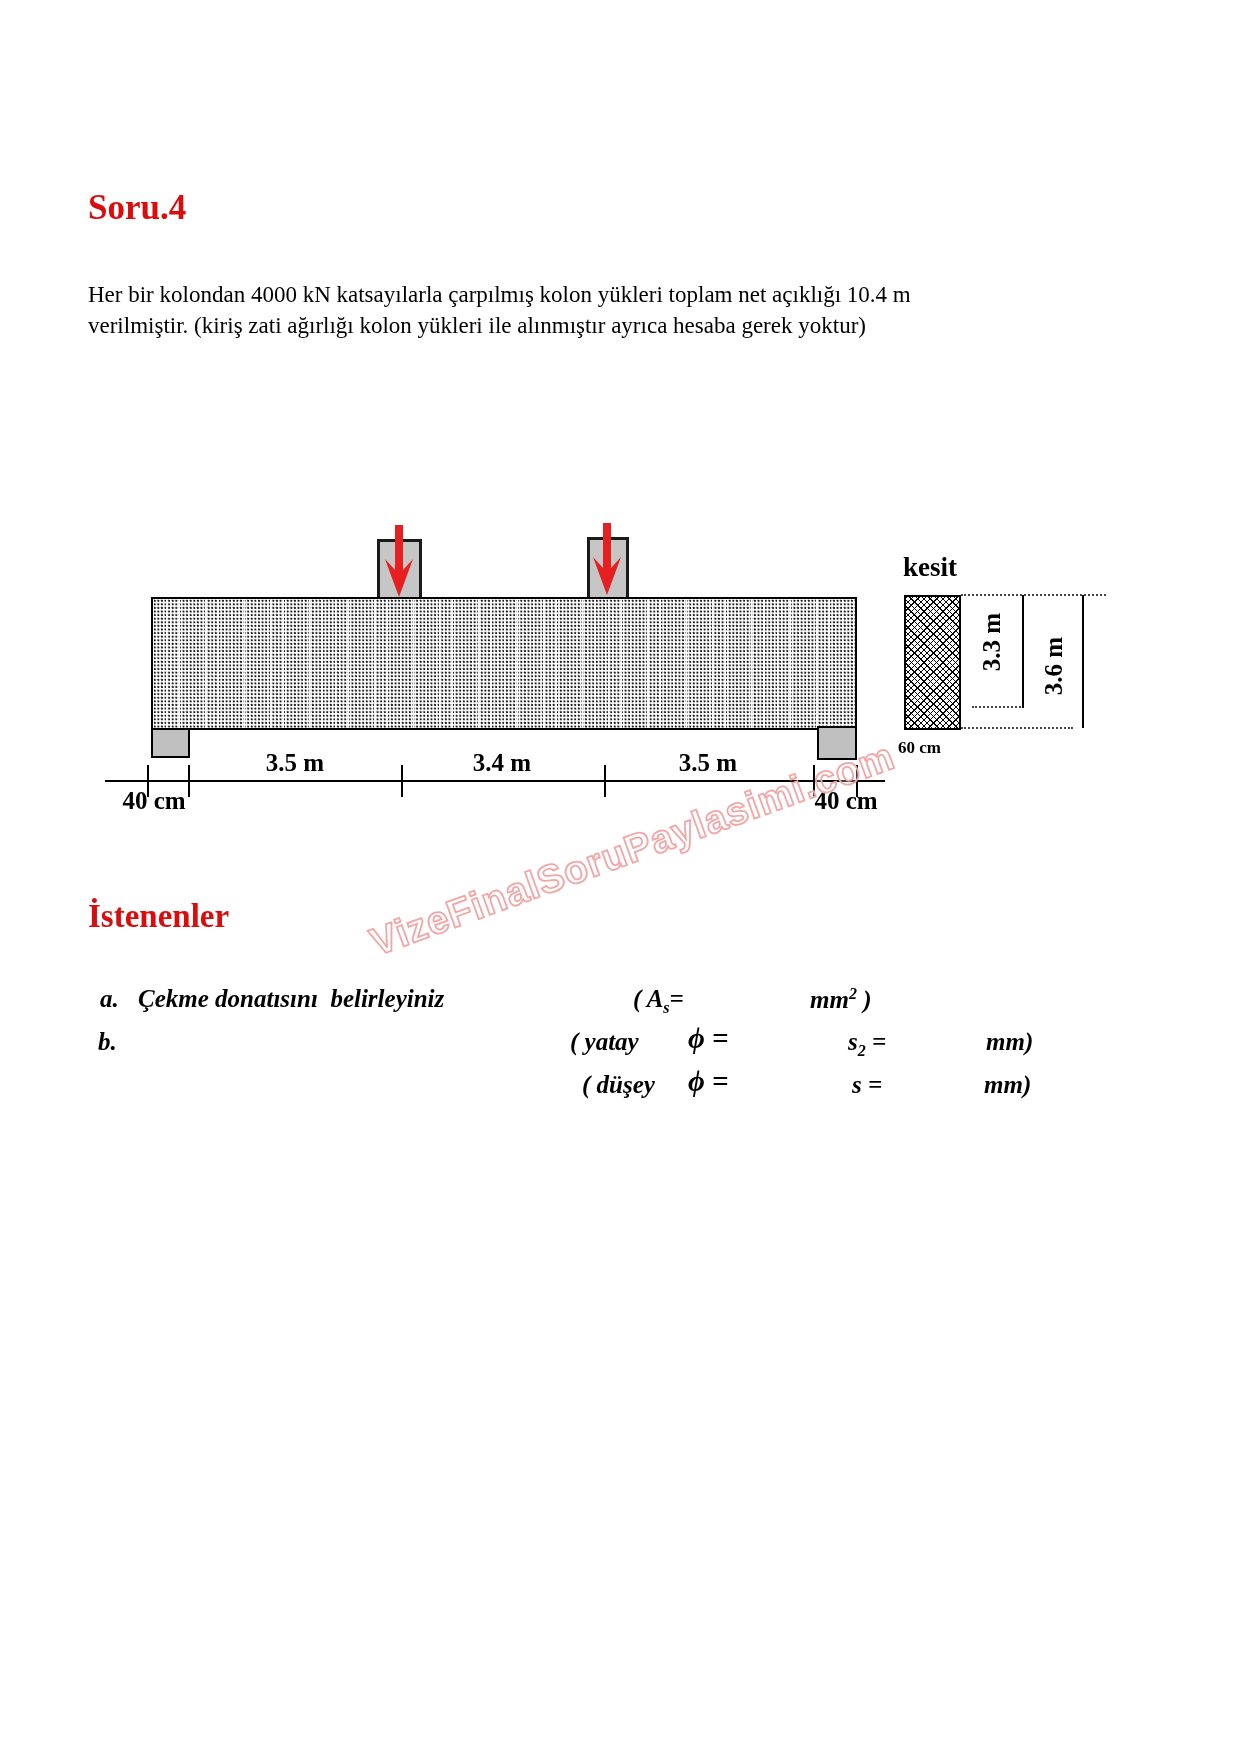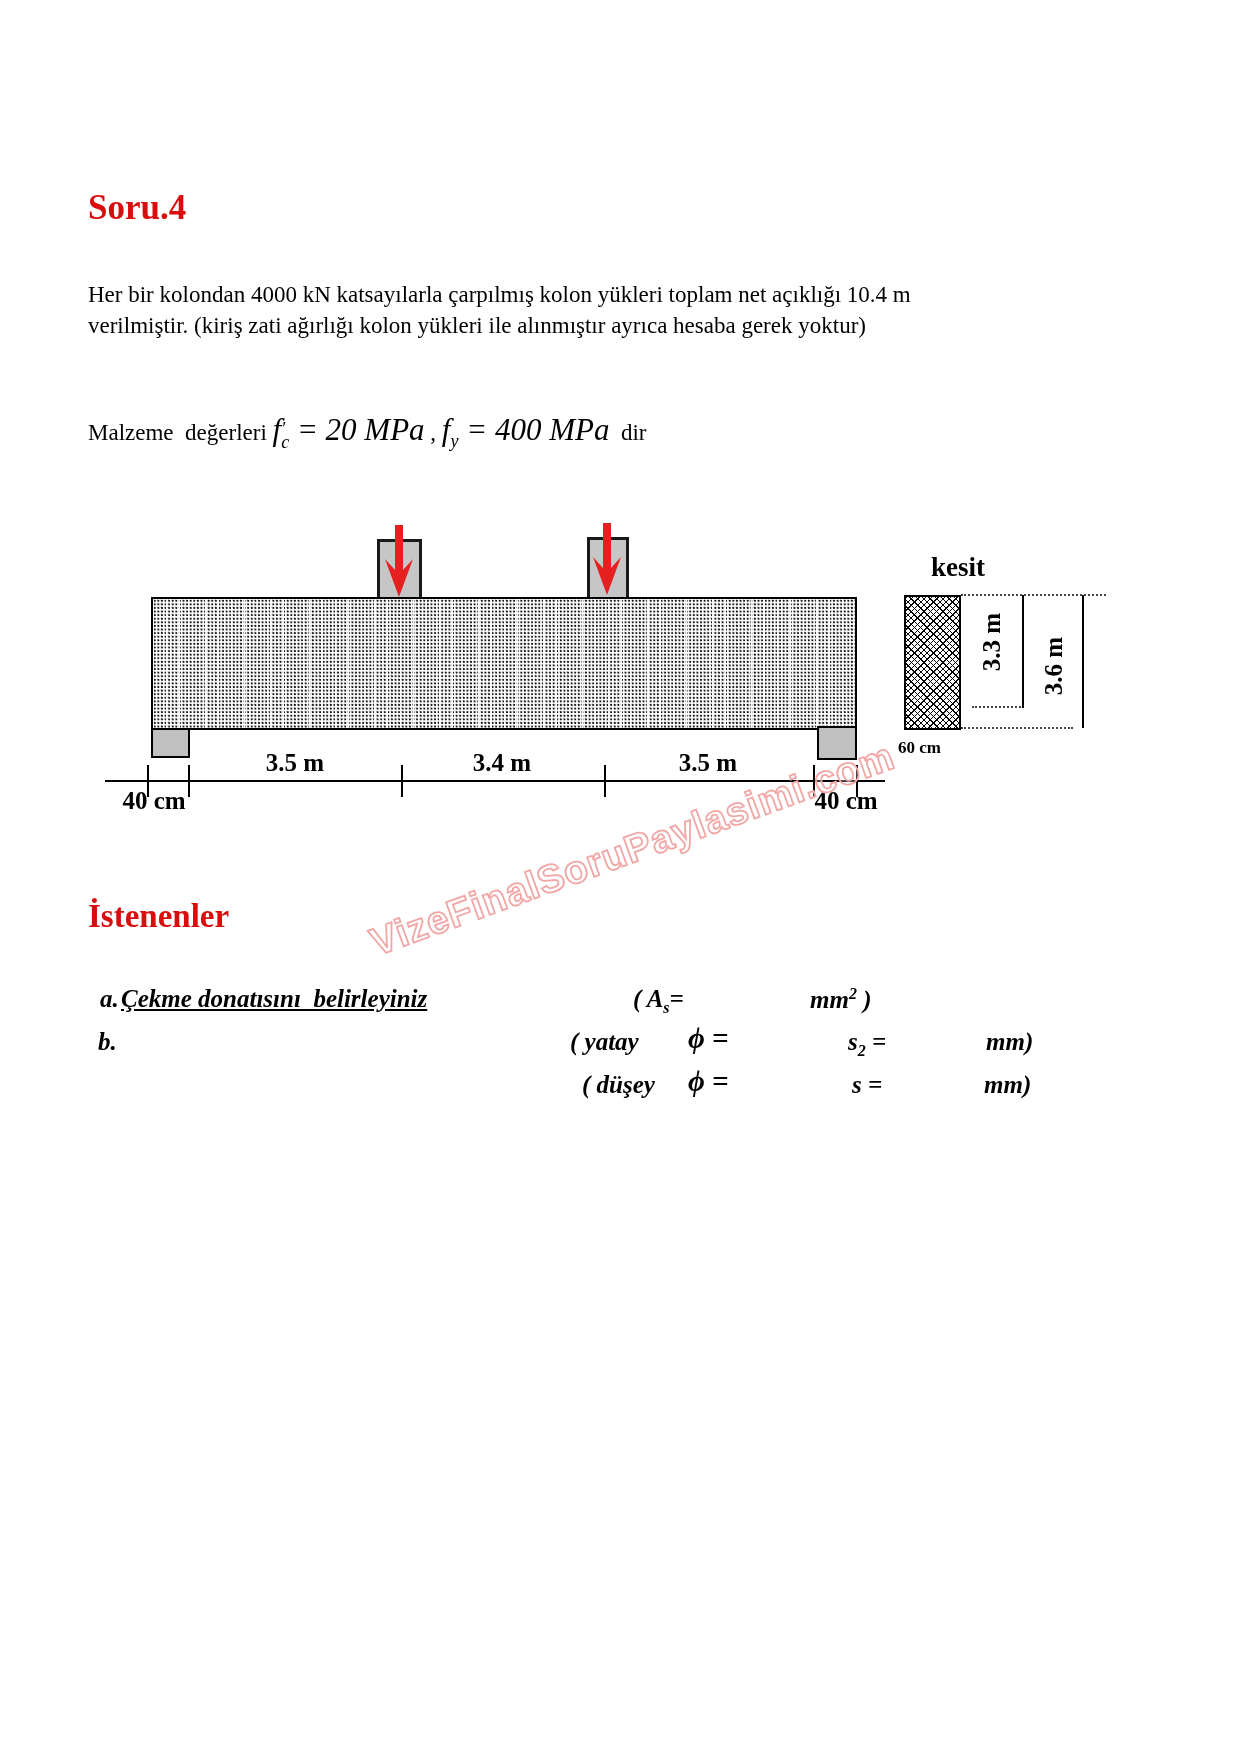--- a/index.html
+++ b/index.html
@@ -52,21 +52,21 @@
   .support-left{left:151px;top:728px;width:39px;height:30px;}
   .support-right{left:817px;top:726px;width:40px;height:34px;}
 
   .dimline{left:105px;top:780px;width:780px;height:2px;background:#000;}
   .tick{top:765px;width:2px;height:32px;background:#000;}
 
   .dimlabel{font-size:25px;font-weight:bold;text-align:center;width:100px;}
   .spanlab{top:749px;}
   .cmlab{top:787px;}
 
-  .kesit-title{left:903px;top:552px;font-size:27px;font-weight:bold;margin-left:28px;}
+  .kesit-title{left:903px;top:552px;font-size:27px;font-weight:bold;}
   .kesit-rect{
     left:904px;top:595px;width:57px;height:135px;
     box-sizing:border-box;border:2px solid #000;
     background-color:#fff;
     background-image:
       repeating-linear-gradient(45deg,#000 0 1px,transparent 1px 4.5px),
       repeating-linear-gradient(135deg,#000 0 1px,transparent 1px 4.5px);
   }
   .kesit-width{left:898px;top:738px;font-size:17px;font-weight:bold;}
   .dotted{border-top:2px dotted #444;height:0;}
@@ -108,29 +108,20 @@
 
 <div class="page">
 
   <div class="abs h-red title">Soru.4</div>
 
   <div class="abs para">
     <div>Her bir kolondan 4000 kN katsayılarla çarpılmış kolon yükleri toplam net açıklığı  10.4 m</div>
     <div>verilmiştir. (kiriş zati ağırlığı  kolon yükleri ile alınmıştır ayrıca hesaba gerek yoktur)</div>
   </div>
 
-  <div class="abs formula">
-    <span class="t">Malzeme  değerleri </span>
-    <span class="math"><i>f</i><span class="stack"><span>′</span><br><span>c</span></span></span>
-    <span class="math"> = 20 MPa</span>
-    <span class="t"> , </span>
-    <span class="math"><i>f</i><sub class="msub">y</sub></span>
-    <span class="math"> = 400 MPa</span>
-    <span class="t">  dir</span>
-  </div>
 
   <div class="abs beam"></div>
 
   <div class="abs column col1"></div>
   <div class="abs column col2"></div>
 
   <svg class="abs arrow-svg" style="left:384px;top:525px;" width="30" height="72" viewBox="0 0 30 72">
     <polygon points="15,72 1,34 11,45 11,0 19,0 19,45 29,34" fill="#e62020"></polygon>
   </svg>
   <svg class="abs arrow-svg" style="left:592px;top:523px;" width="30" height="72" viewBox="0 0 30 72">
@@ -164,21 +155,21 @@
   <div class="abs vline v33"></div>
   <div class="abs vline v36"></div>
   <div class="abs rot r33">3.3 m</div>
   <div class="abs rot r36">3.6 m</div>
 
   <div class="abs watermark">VizeFinalSoruPaylasimi.com</div>
 
   <div class="abs h-red subtitle">İstenenler</div>
 
   <div class="abs req" style="left:100px;top:985px;">a.</div>
-  <div class="abs req" style="left:121px;top:985px;text-decoration:underline;">Çekme donatısını  belirleyiniz</div>
+  <div class="abs req" style="left:138px;top:985px;">Çekme donatısını  belirleyiniz</div>
   <div class="abs req" style="left:633px;top:985px;"><span>( A</span><span class="ssub">s</span><span>=</span></div>
   <div class="abs req" style="left:810px;top:985px;"><span>mm</span><span class="ssup">2</span><span> )</span></div>
 
   <div class="abs req" style="left:98px;top:1028px;">b.</div>
   <div class="abs req" style="left:570px;top:1028px;">( yatay</div>
   <div class="abs req rphi" style="left:688px;top:1022px;">ϕ =</div>
   <div class="abs req" style="left:848px;top:1028px;"><span>s</span><span class="ssub">2</span><span> =</span></div>
   <div class="abs req" style="left:986px;top:1028px;">mm)</div>
 
   <div class="abs req" style="left:582px;top:1071px;">( düşey</div>

